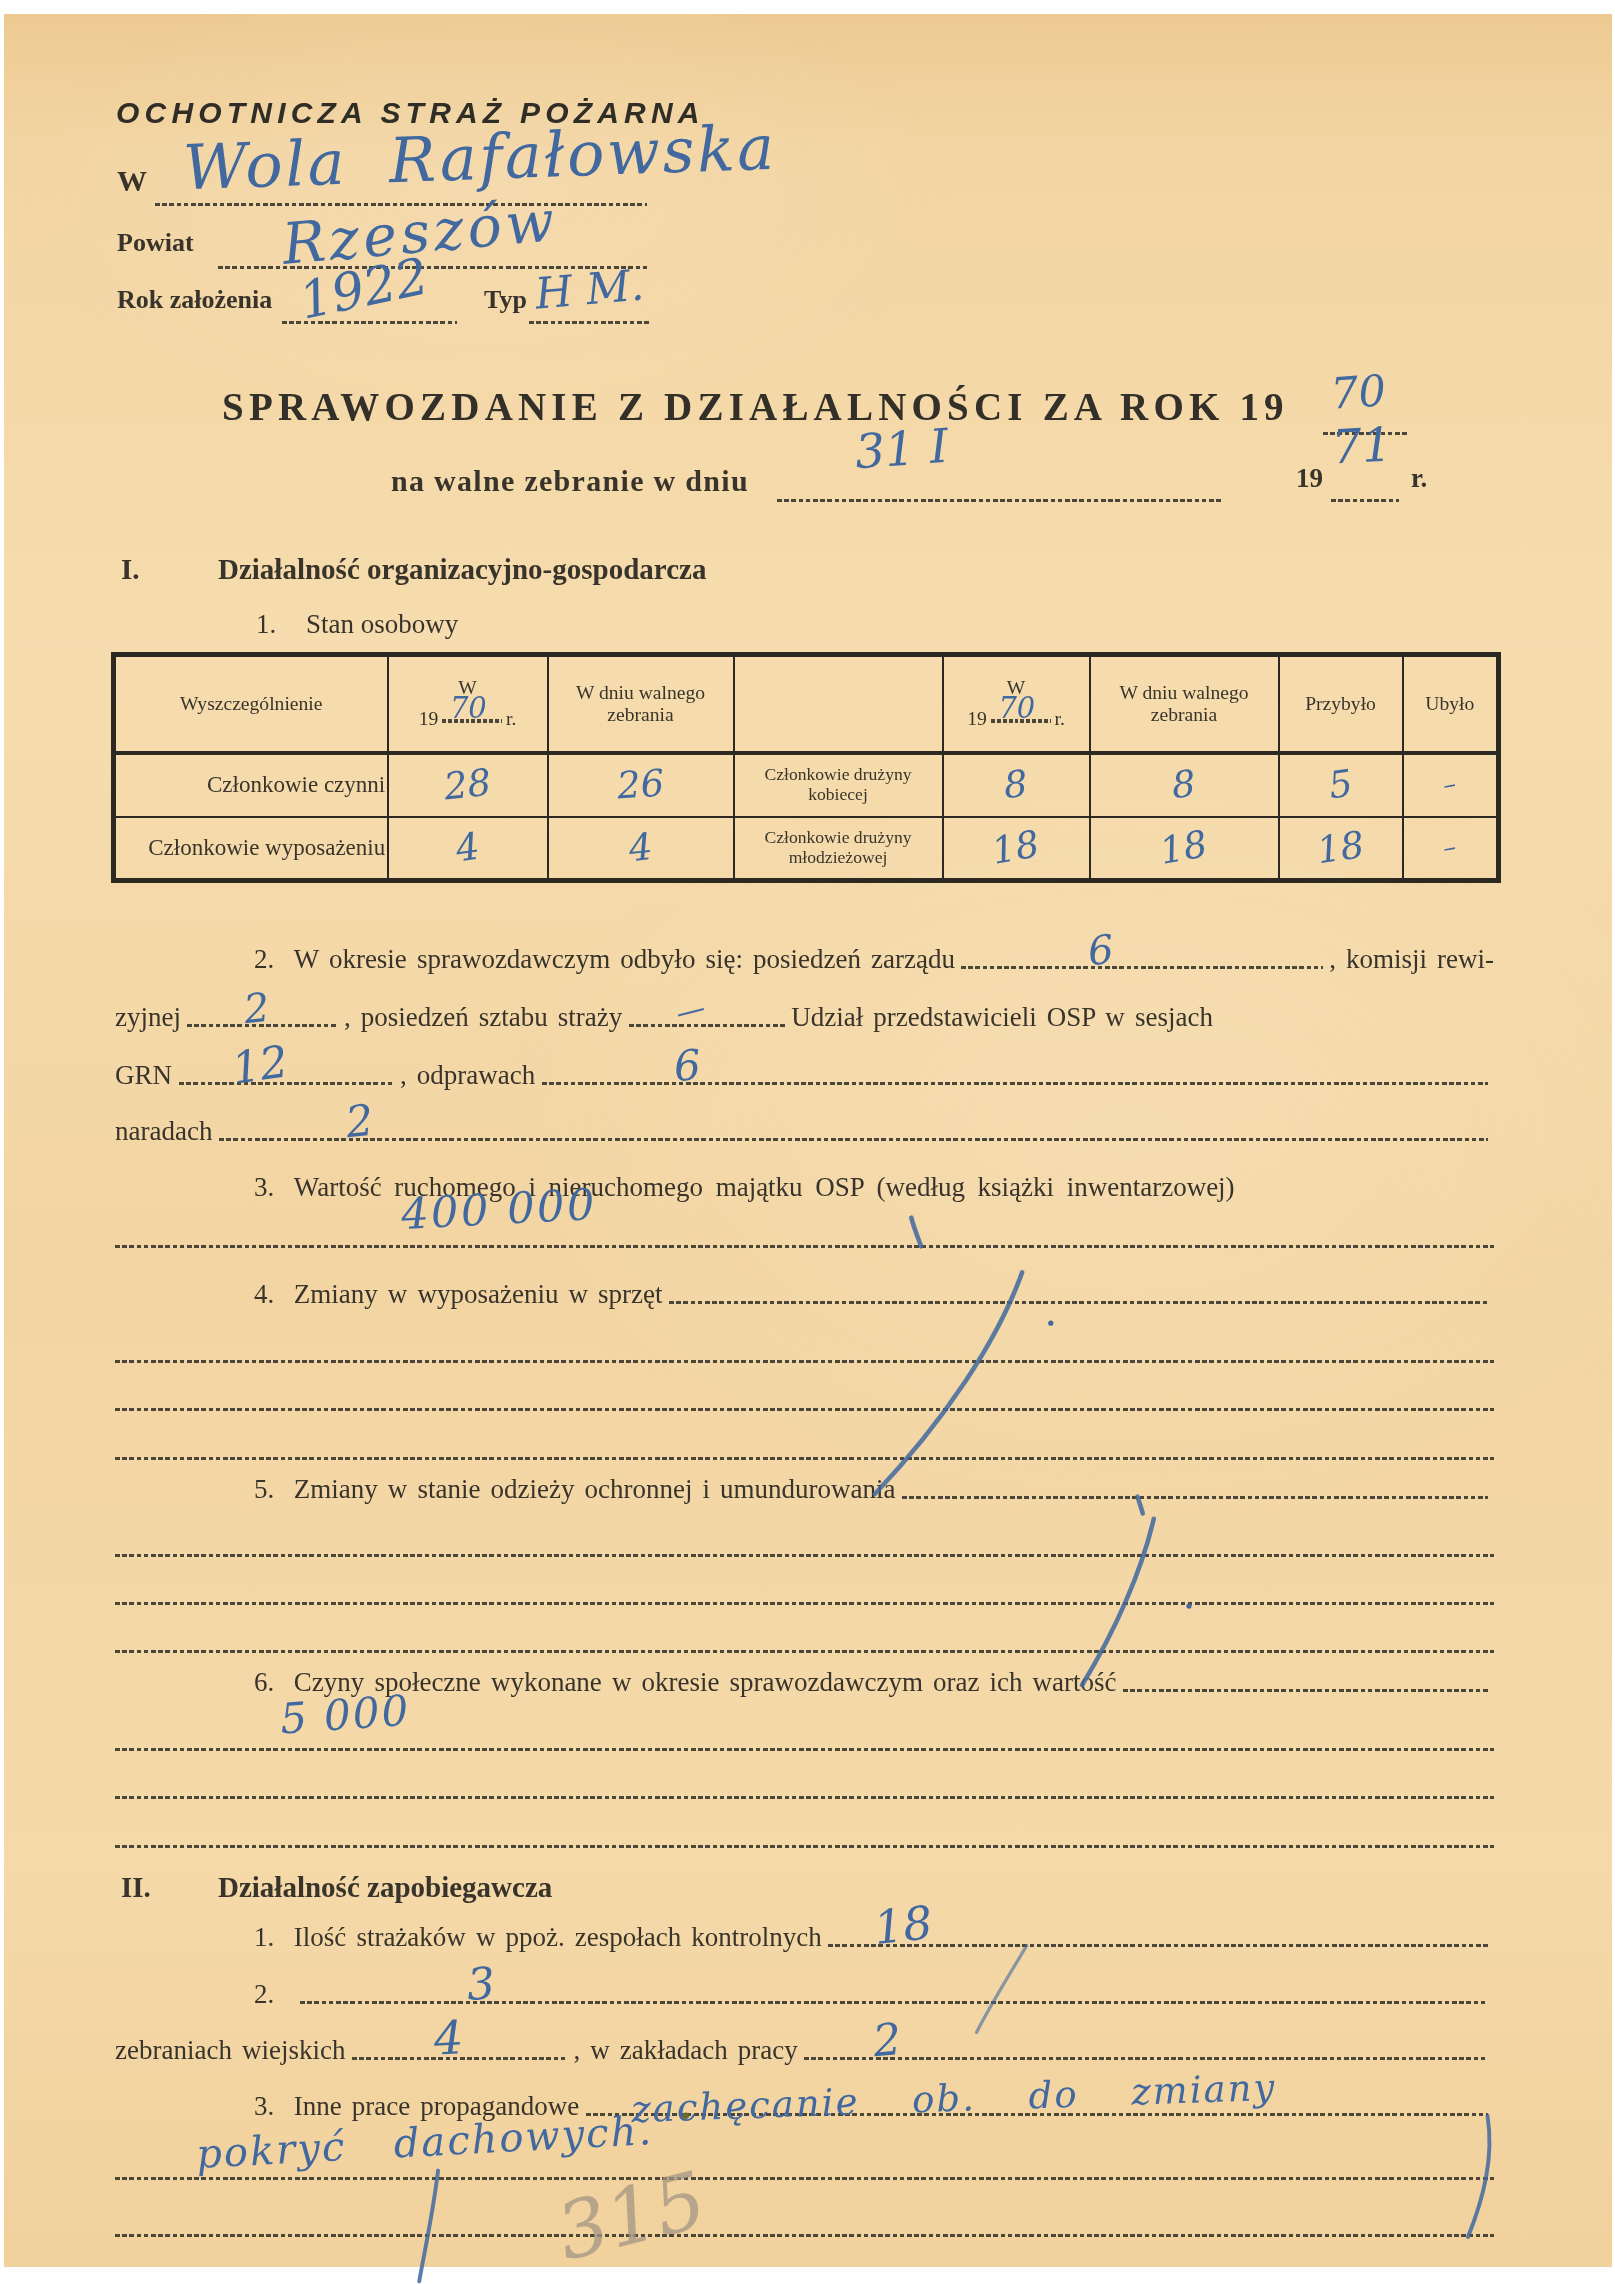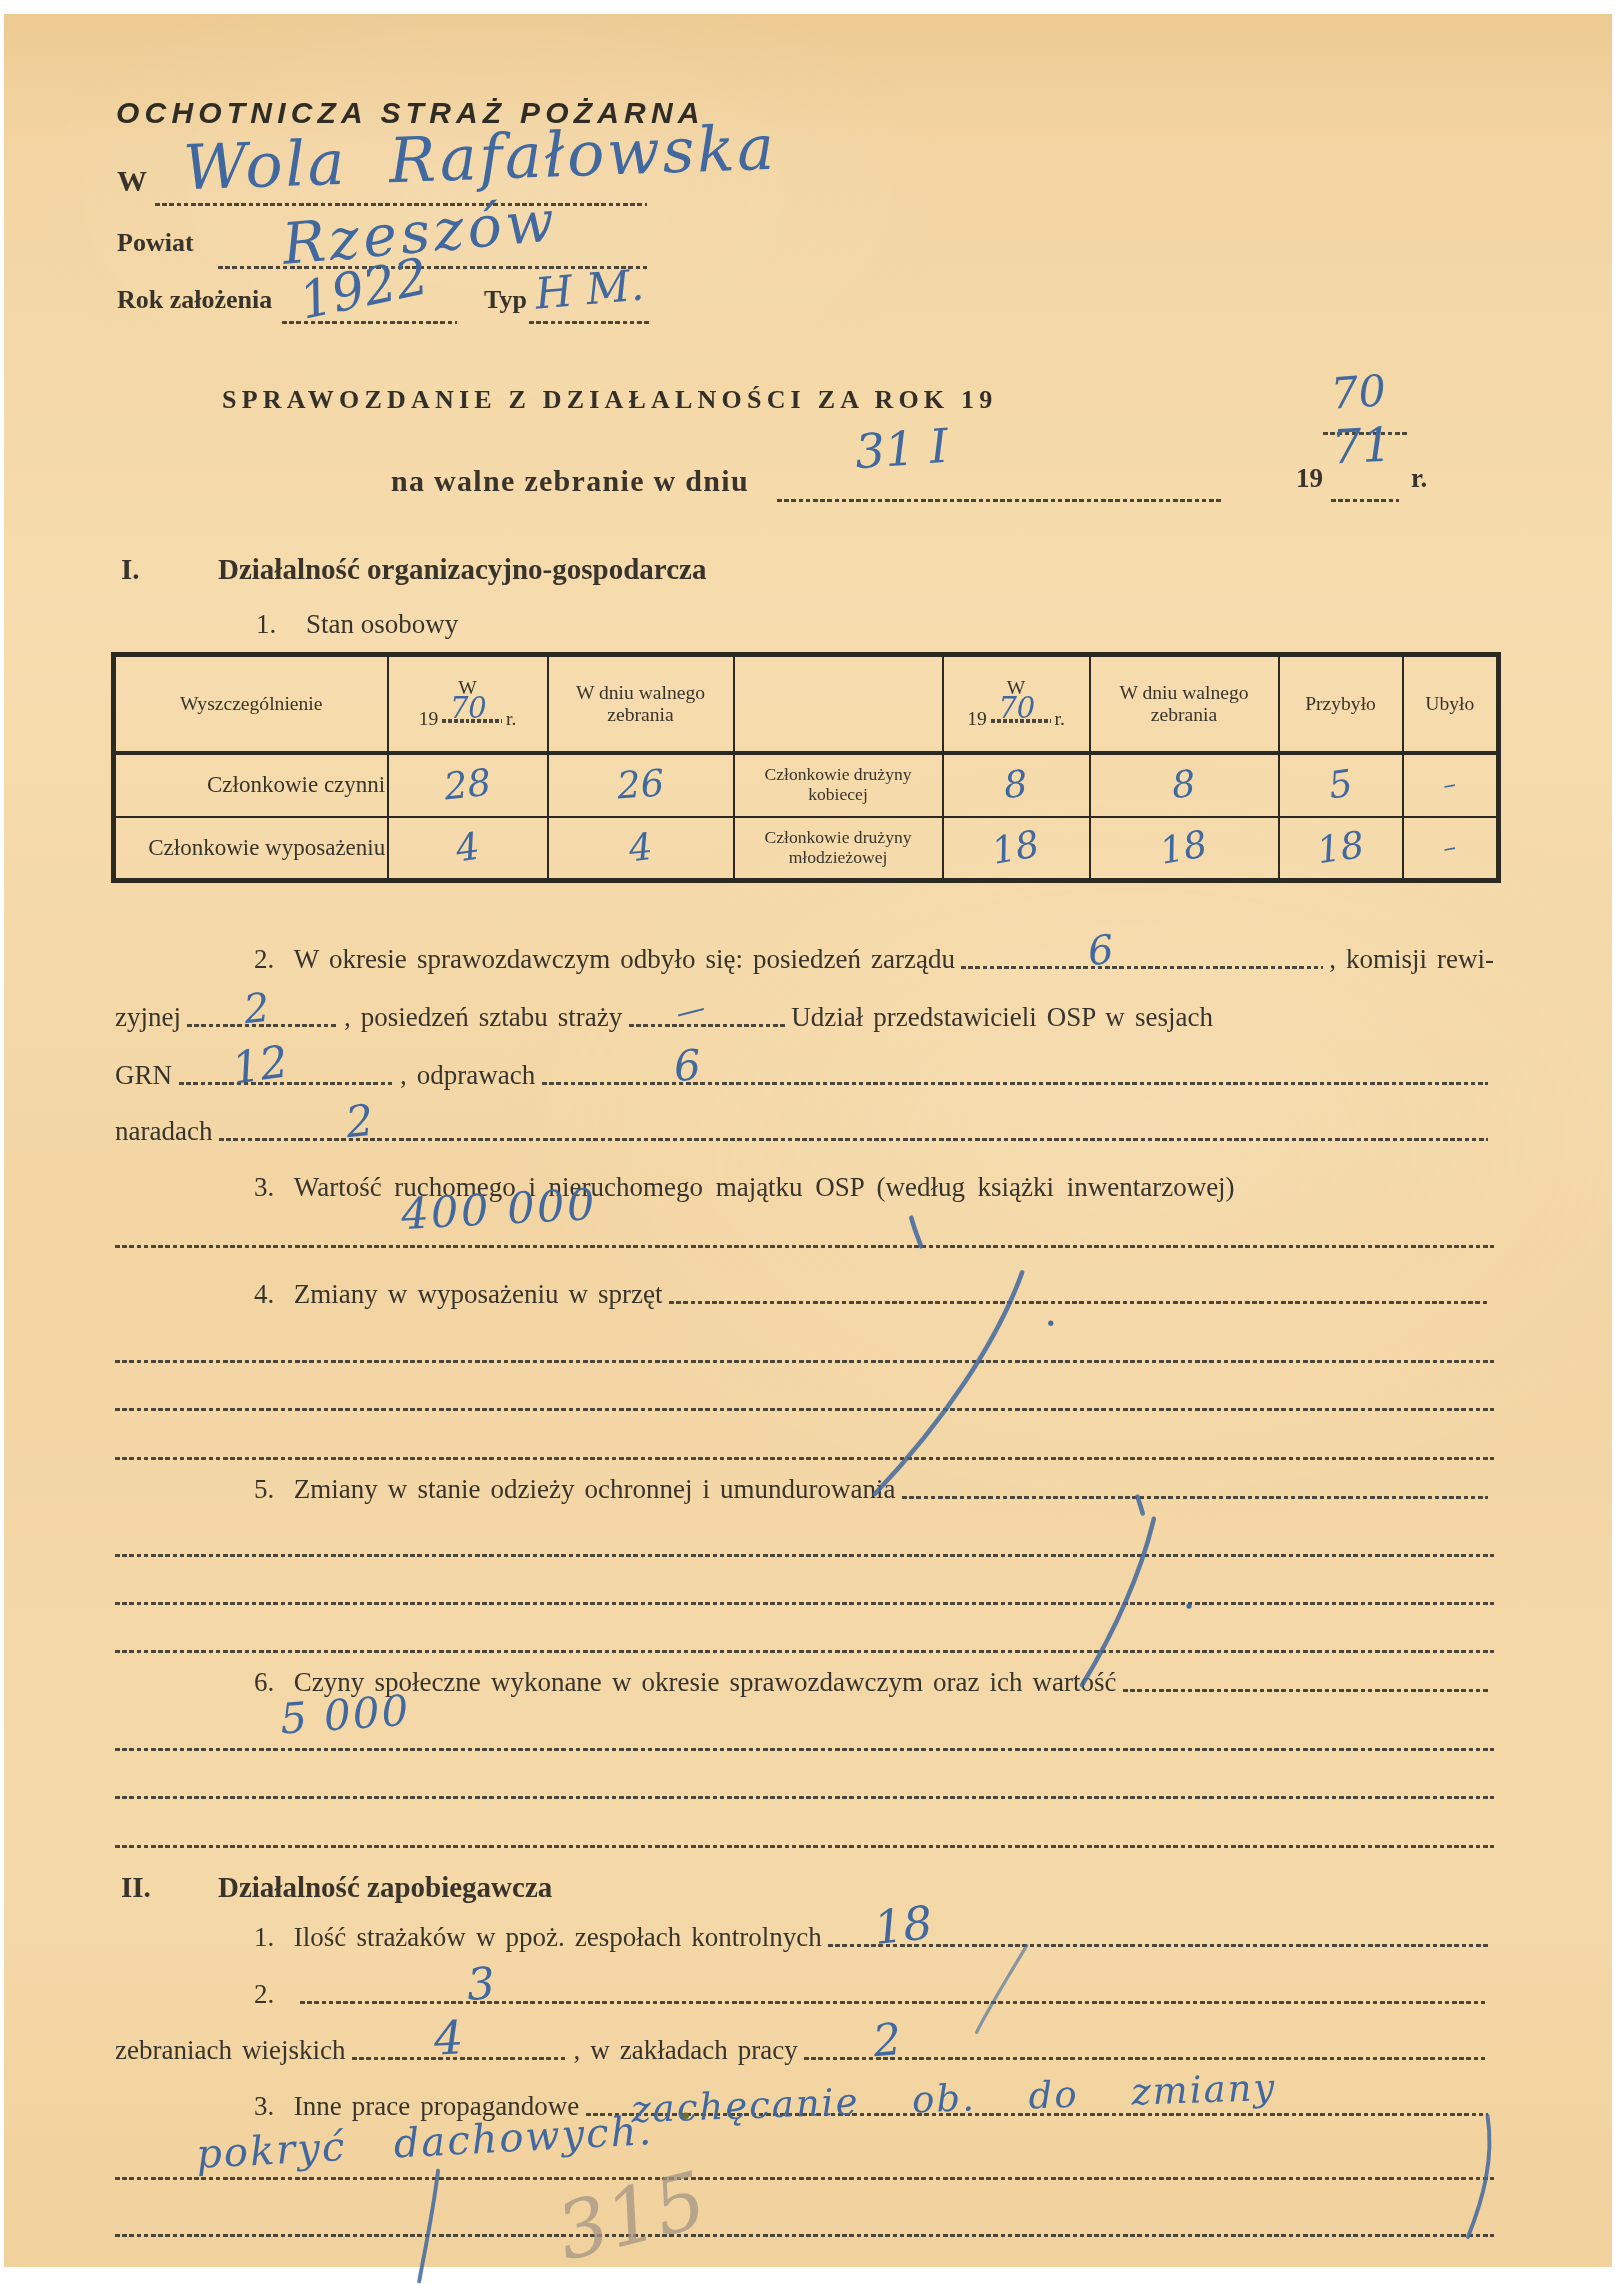--- a/index.html
+++ b/index.html
@@ -57,21 +57,21 @@
   <div class="dl" style="left:218px;top:266px;width:430px;"></div>
   <div class="abs hw" style="left:282px;top:207px;font-size:57px;letter-spacing:3.9px;transform:rotate(-5deg);">Rzeszów</div>
 
   <div class="abs print b" style="left:117px;top:286px;font-size:26px;">Rok założenia</div>
   <div class="dl" style="left:282px;top:321px;width:175px;"></div>
   <div class="abs hw" style="left:299px;top:266px;font-size:51px;transform:rotate(-12deg);">1922</div>
   <div class="abs print b" style="left:484px;top:286px;font-size:26px;">Typ</div>
   <div class="dl" style="left:529px;top:321px;width:121px;"></div>
   <div class="abs hw" style="left:535px;top:270px;font-size:43px;transform:rotate(-5deg);">H M.</div>
 
-  <div class="abs print b" style="left:222px;top:386px;font-size:26px;letter-spacing:5.2px;color:#33302a;text-align:center;">SPRAWOZDANIE Z DZIAŁALNOŚCI ZA ROK 19</div>
+  <div class="abs print b" style="left:222px;top:386px;font-size:39px;letter-spacing:5.2px;color:#33302a;text-align:center;">SPRAWOZDANIE Z DZIAŁALNOŚCI ZA ROK 19</div>
   <div class="dl" style="left:1323px;top:432px;width:86px;"></div>
   <div class="abs hw" style="left:1331px;top:373px;font-size:43px;transform:rotate(-4deg);">70</div>
 
   <div class="abs print b" style="left:391px;top:464px;font-size:30px;letter-spacing:1.3px;">na walne zebranie w dniu</div>
   <div class="dl" style="left:777px;top:499px;width:445px;"></div>
   <div class="abs hw" style="left:855px;top:428px;font-size:47px;transform:rotate(-4deg);">31 I</div>
   <div class="abs print b" style="left:1296px;top:464px;font-size:27px;">19</div>
   <div class="dl" style="left:1331px;top:499px;width:68px;"></div>
   <div class="abs hw" style="left:1332px;top:425px;font-size:47px;transform:rotate(-3deg);">71</div>
   <div class="abs print b" style="left:1411px;top:464px;font-size:27px;">r.</div>

